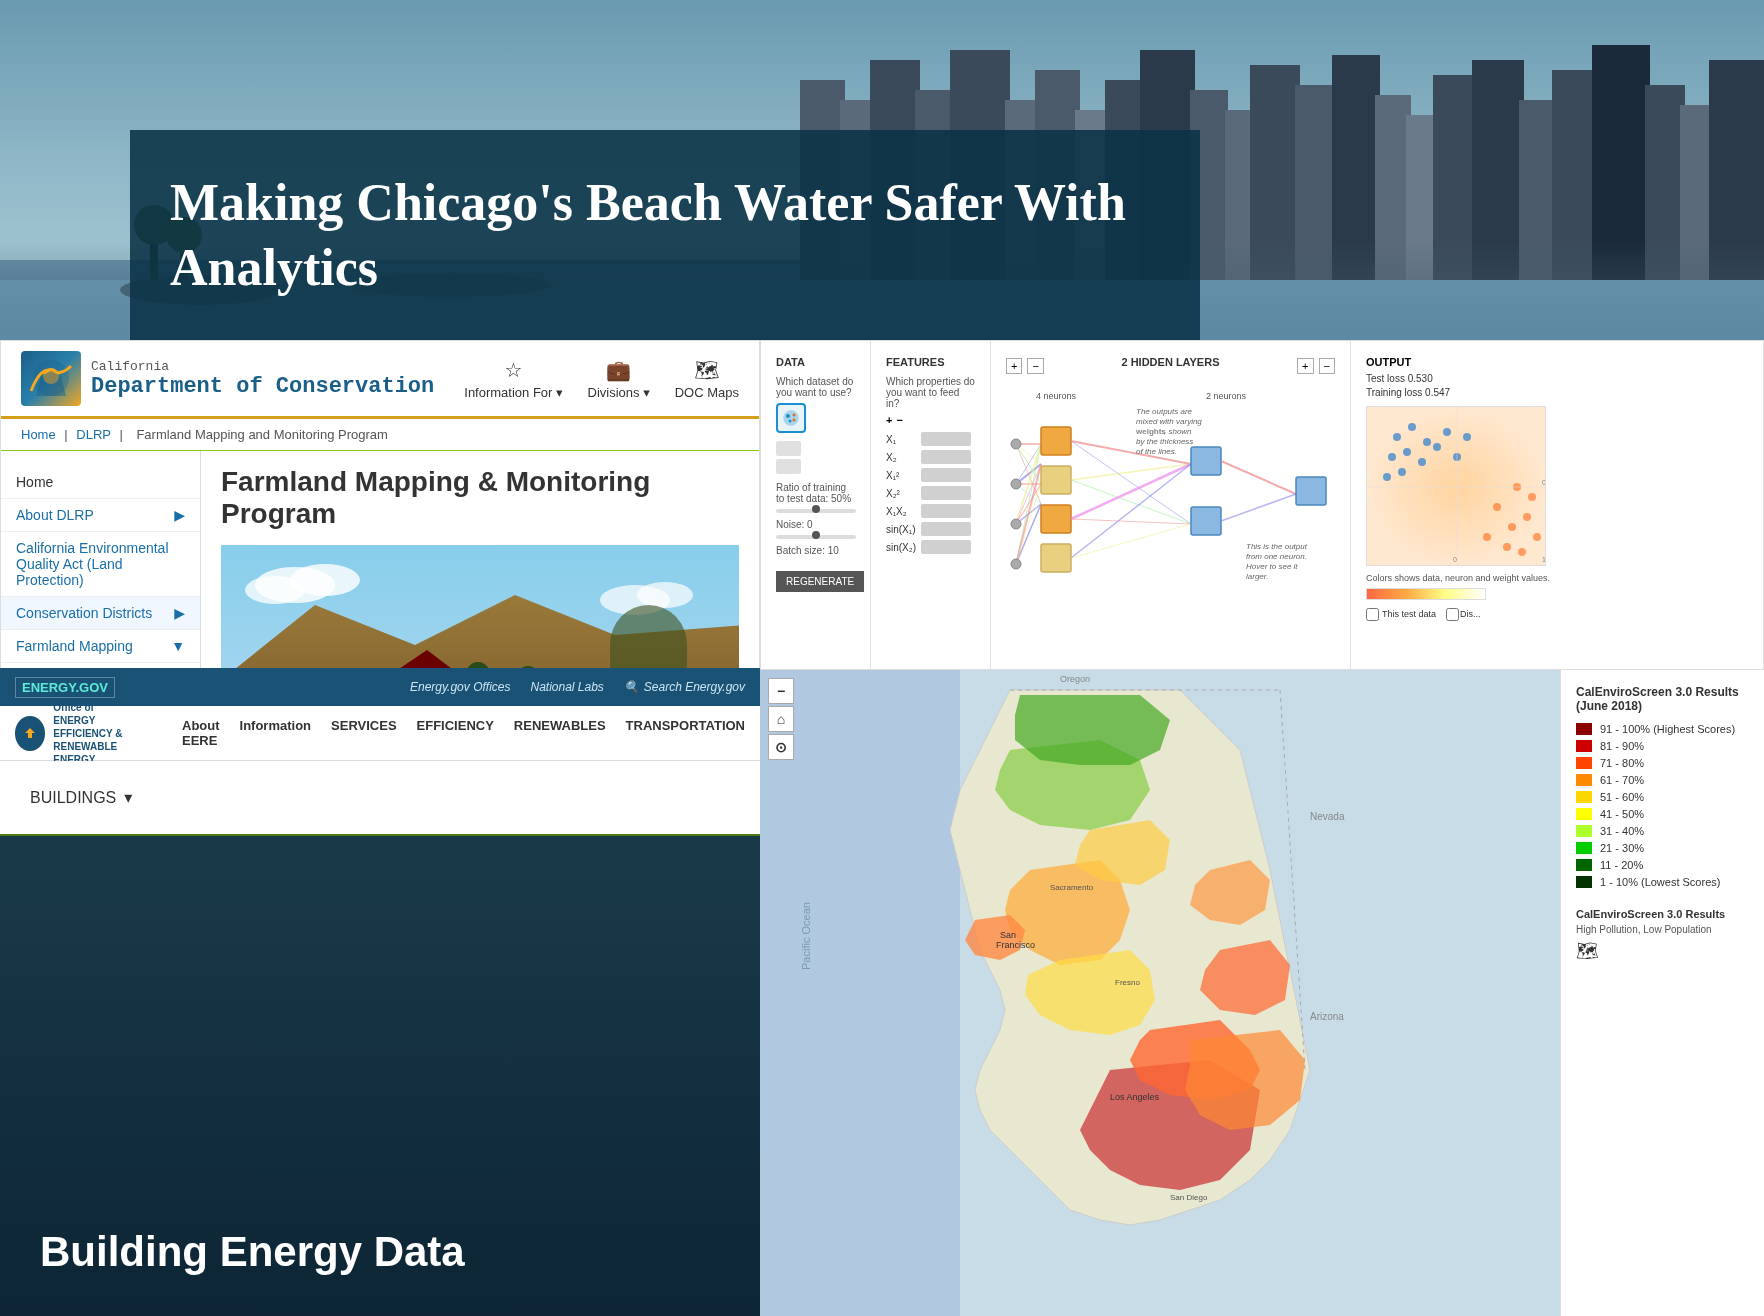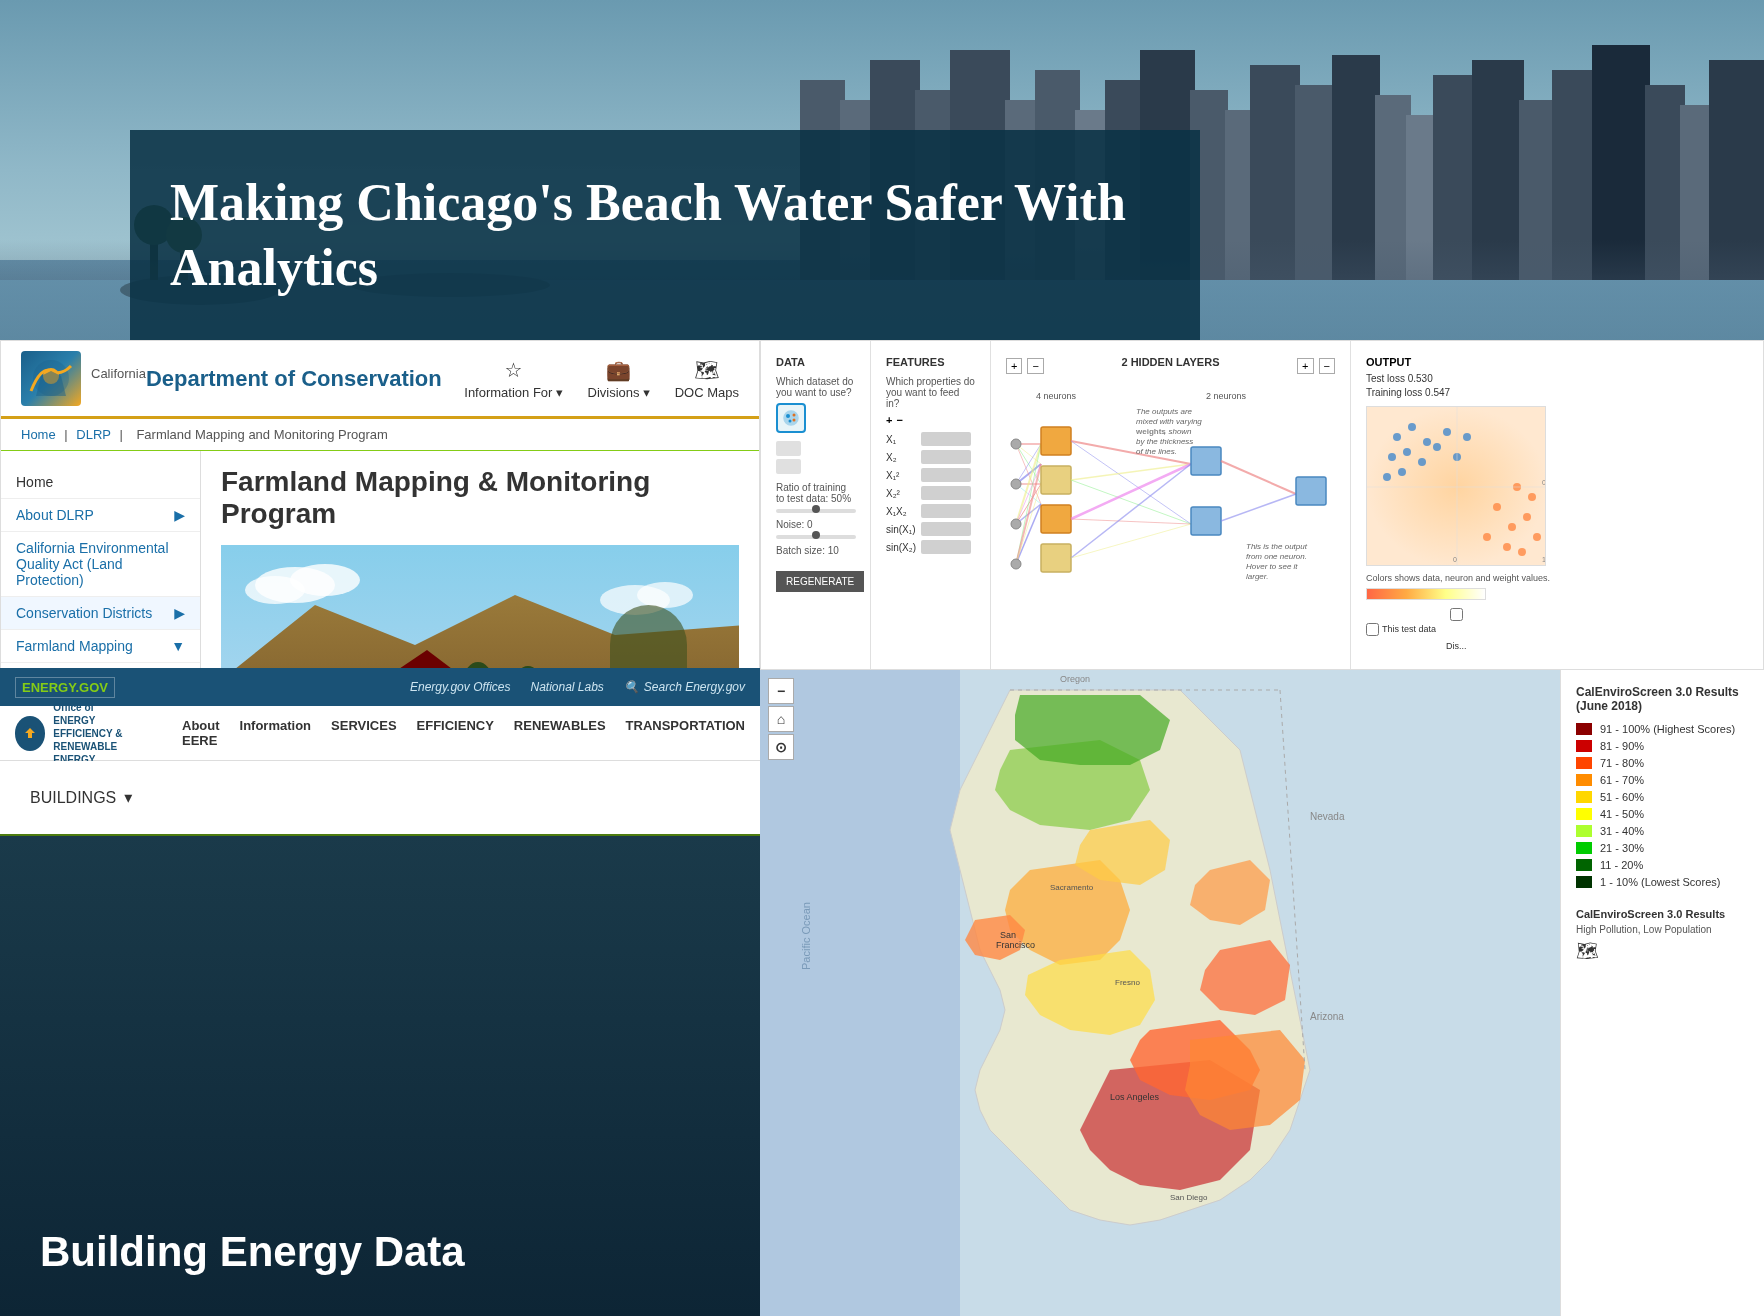--- a/index.html
+++ b/index.html
@@ -84,21 +84,22 @@
       background: linear-gradient(135deg, #1a5f8a 0%, #2a7fab 50%, #f4a820 100%);
       border-radius: 4px;
       display: flex;
       align-items: center;
       justify-content: center;
       font-size: 24px;
     }
 
     .doc-logo-text {
       display: flex;
-      flex-direction: row;
+      flex-direction: column;
+      font-family: Liberation Mono, monospace;
     }
 
     .doc-logo-text .california {
       font-size: 13px;
       color: #555;
     }
 
     .doc-logo-text .dept {
       font-size: 22px;
       font-weight: bold;
@@ -323,21 +324,21 @@
       width: 760px;
       height: 38px;
       background: #1a5276;
       display: flex;
       align-items: center;
       justify-content: space-between;
       padding: 0 15px;
     }
 
     .energy-logo {
-      color: #84cc16;
+      color: #5eead4;
       font-size: 13px;
       font-weight: bold;
       background: #1a5276;
       padding: 2px 6px;
       border: 1px solid rgba(255,255,255,0.3);
     }
 
     .energy-bar-links {
       display: flex;
       gap: 20px;
@@ -905,21 +906,21 @@
 
     <div style="font-size:9px;color:#555;margin-top:6px;line-height:1.4;">Colors shows data, neuron and weight values.</div>
 
     <div style="width:120px;height:12px;background:linear-gradient(90deg,#ff6644,#ffaa44,#ffff88,#ffffff);margin-top:3px;border:1px solid #ddd;"></div>
 
     <div style="display:flex;gap:10px;margin-top:8px;">
       <label style="font-size:9px;color:#333;display:flex;align-items:center;gap:3px;">
         <input type="checkbox" style="">
         <span>This test data</span>
       </label>
-      <label style="font-size:9px;color:#333;display:flex;align-items:center;gap:20px;flex-direction:column;">
+      <label style="font-size:9px;color:#333;display:flex;align-items:center;gap:1px;">
         <input type="checkbox" style="">
         <span>Dis...</span>
       </label>
     </div>
   </div>
 </div>
 
 <div class="energy-bar">
   <div class="energy-logo">ENERGY.GOV</div>
   <div class="energy-bar-links">

